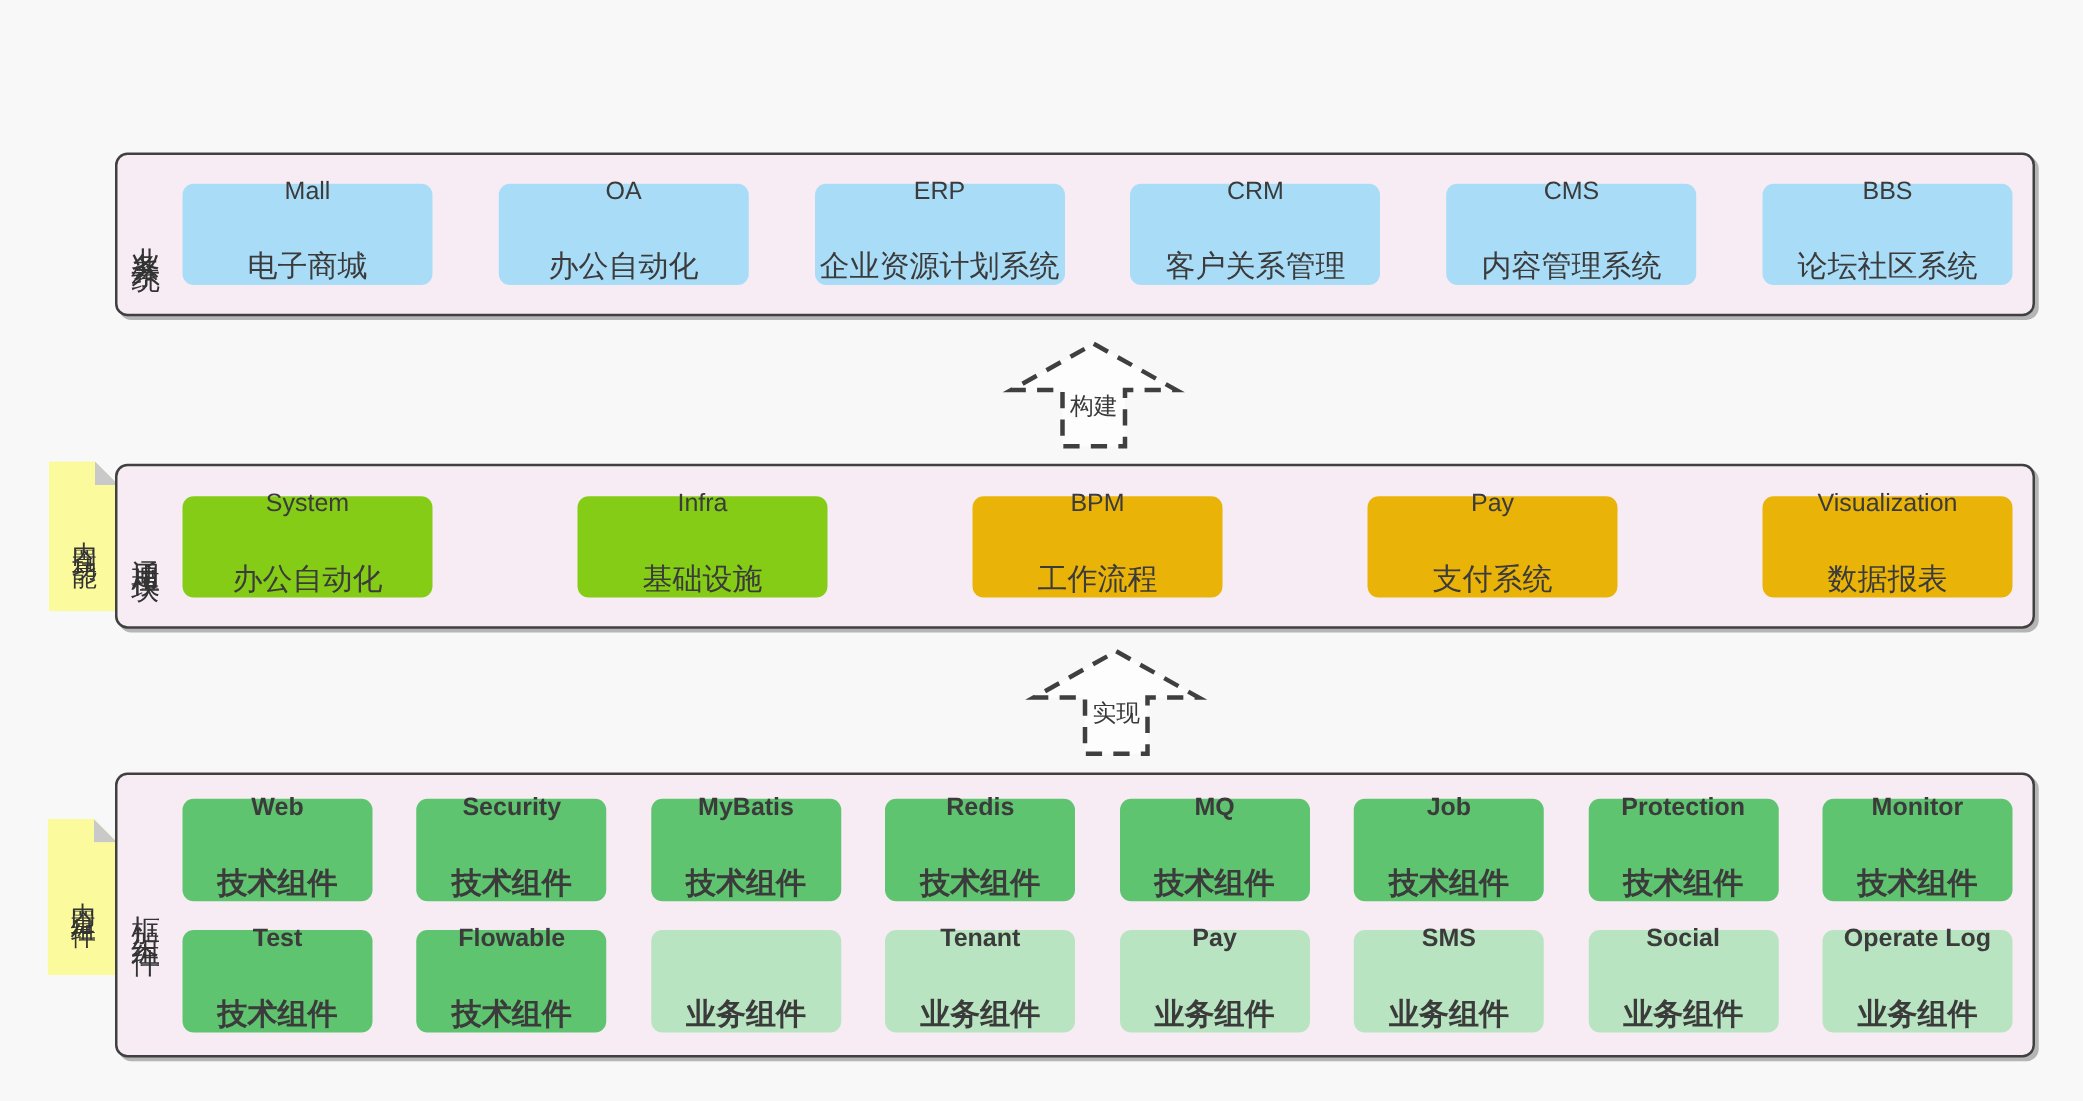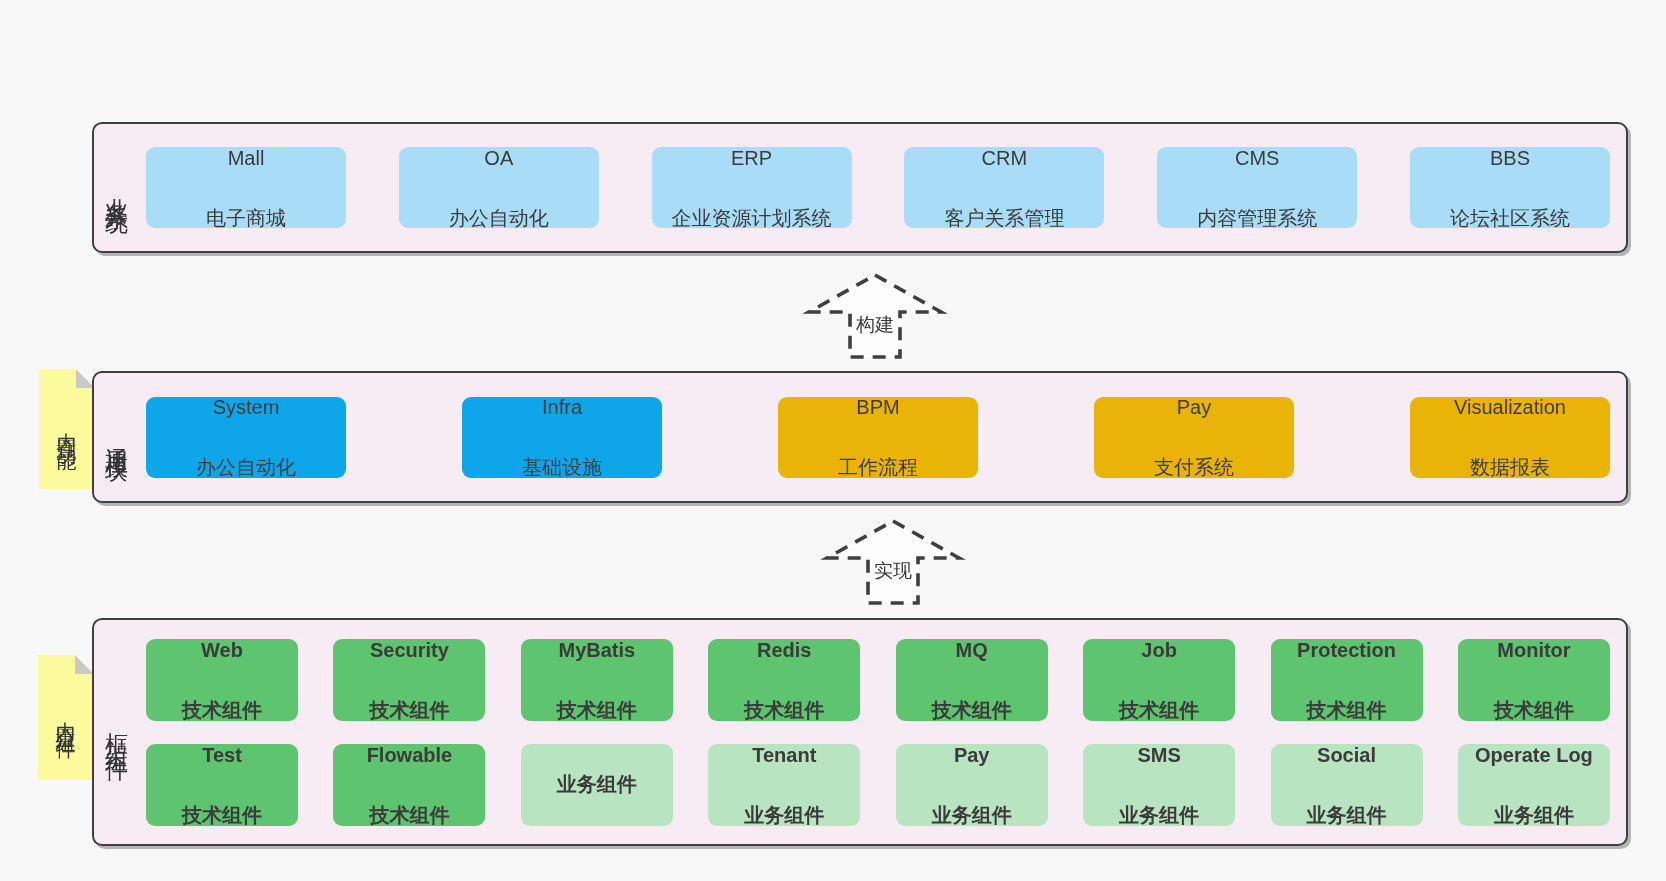--- a/index.html
+++ b/index.html
@@ -27,28 +27,28 @@
     flex:1;display:flex;justify-content:space-between;align-items:center;
     margin:0 16px 0 18px;
   }
   .band-3 .band-content{
     display:grid;grid-template-columns:repeat(8,152px);
     justify-content:space-between;row-gap:23px;align-content:center;
   }
   
   .box{
     border-radius:9px;display:flex;flex-direction:column;align-items:center;
-    justify-content:center;text-align:center;padding:2px 4px;box-sizing:border-box;gap:35px;
+    justify-content:flex-end;text-align:center;padding:2px 4px;box-sizing:border-box;gap:35px;
   }
   .band-1 .box,.band-2 .box{width:200px;height:81px;}
   .band-3 .box{width:152px;height:82px;font-weight:bold;}
   .box .name{font-size:20px;line-height:26px;}
-  .box .desc{font-size:20px;line-height:25px;}
+  .box .desc{font-size:24px;line-height:25px;}
   .blue{background:#a9ddf7;}
-  .red{background:#0ea5e9;}
+  .red{background:#84cc16;}
   .pink{background:#eab308;}
   .green{background:#5fc46f;}
   .lightgreen{background:#b9e4c1;}
   
   .note{
     position:absolute;background:#fbfb9e;z-index:1;
     display:flex;align-items:center;justify-content:center;
     box-shadow:2px 3px 3px rgba(0,0,0,.18);
     clip-path:polygon(0 0,calc(100% - 19px) 0,100% 19px,100% 100%,0 100%);
   }

